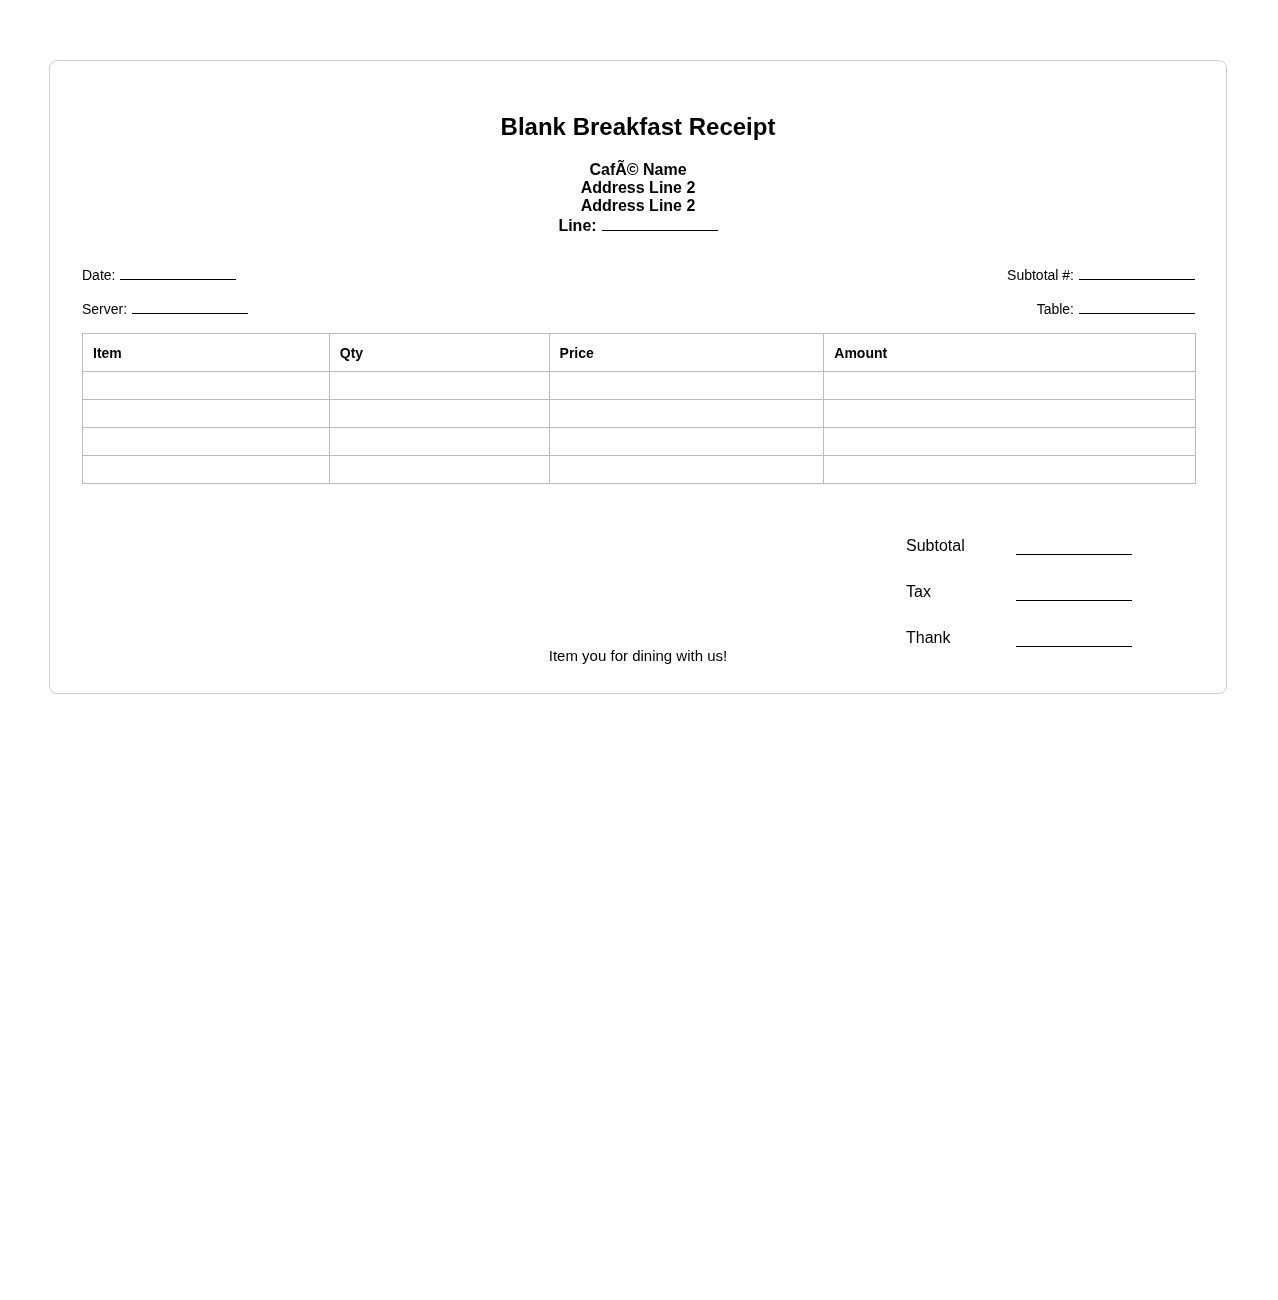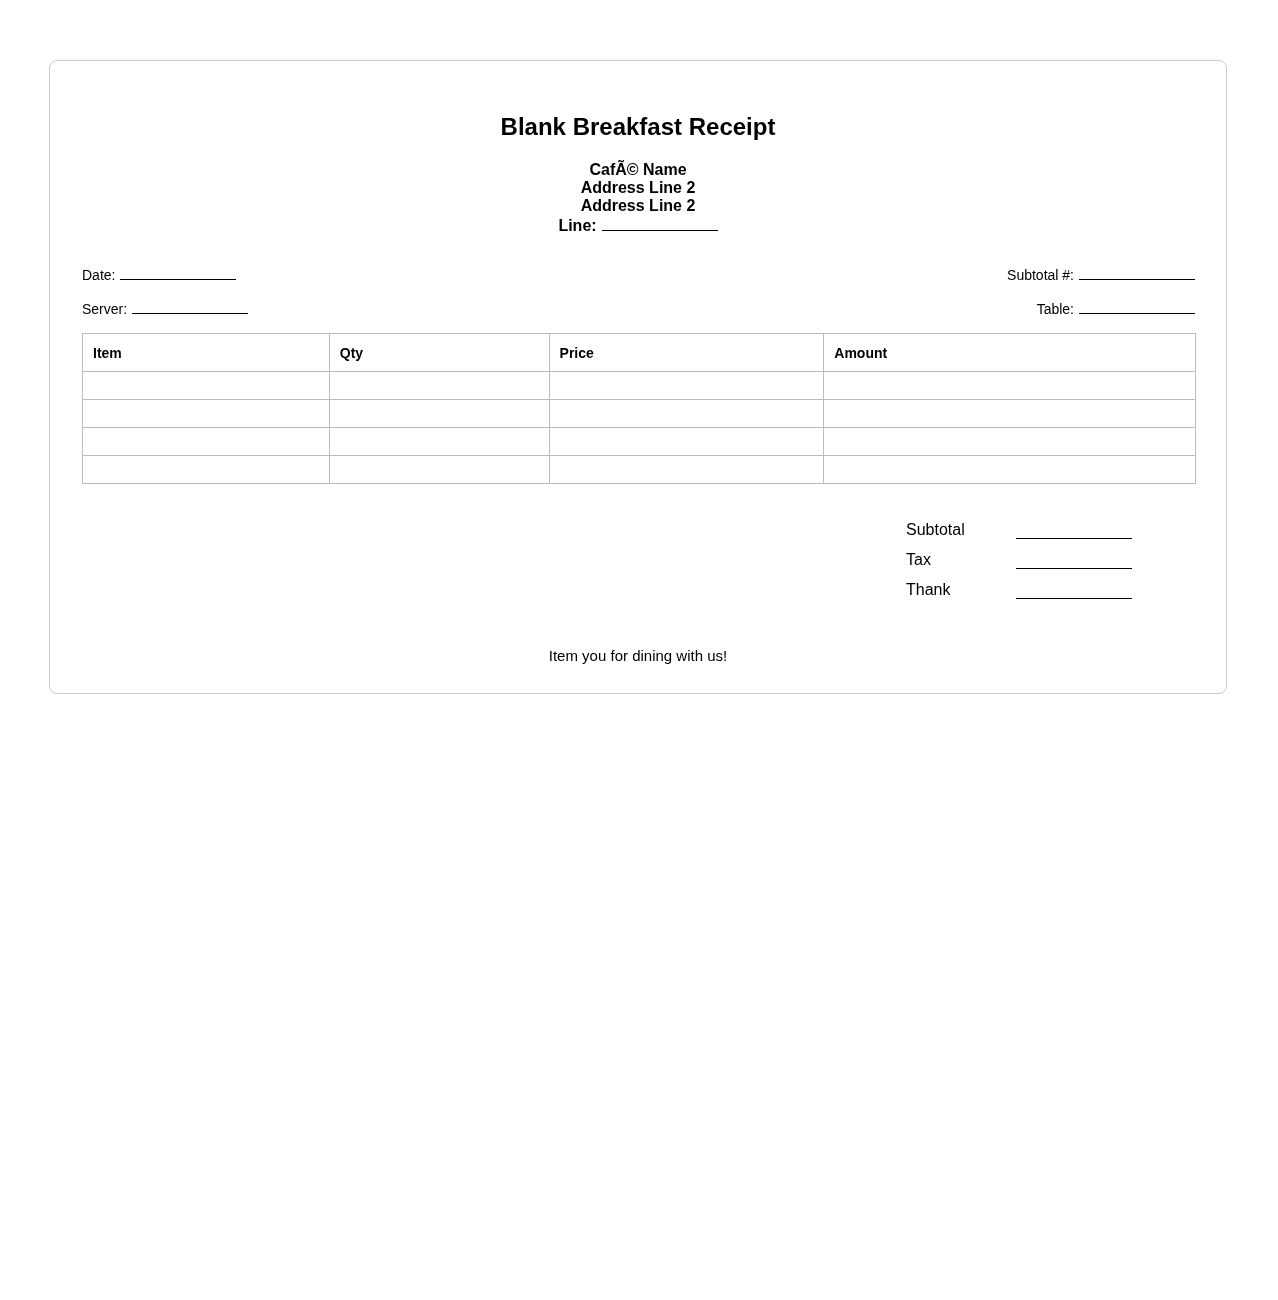--- a/index.html
+++ b/index.html
@@ -17,21 +17,21 @@
     .f-right { right: 31px; text-align: right; }
     .row1 { top: 203px; }
     .row2 { top: 237px; }
     table.items {
       position: absolute; left: 32px; top: 272px; width: 1114px; border-collapse: collapse; padding-left: 32px;
     }
     table.items th, table.items td { border: 1px solid #bbbbbb; box-sizing: border-box; }
     table.items th { height: 38px; text-align: left; padding: 0 10px; font-size: 14px; font-weight: bold; }
     table.items td { height: 28px; }
     .totals { position: absolute; left: 856px; top: 460px; font-size: 16px; }
-    .trow { position: relative; height: 30px; width: 230px; }
+    .trow { position: relative; height: 30px; width: 230px; margin-top: 16px; }
     .trow .lbl { position: absolute; left: 0; top: 0; line-height: 18px; }
     .trow .line { position: absolute; left: 110px; top: 17px; width: 116px; border-bottom: 1px solid #000; }
     .thanks { position: absolute; left: 0; right: 0; top: 586px; text-align: center; font-size: 15px; line-height: 18px; }
   </style>
 </head>
 <body>
 
 <div class="card">
   <div class="title">Blank Breakfast Receipt</div>
 

